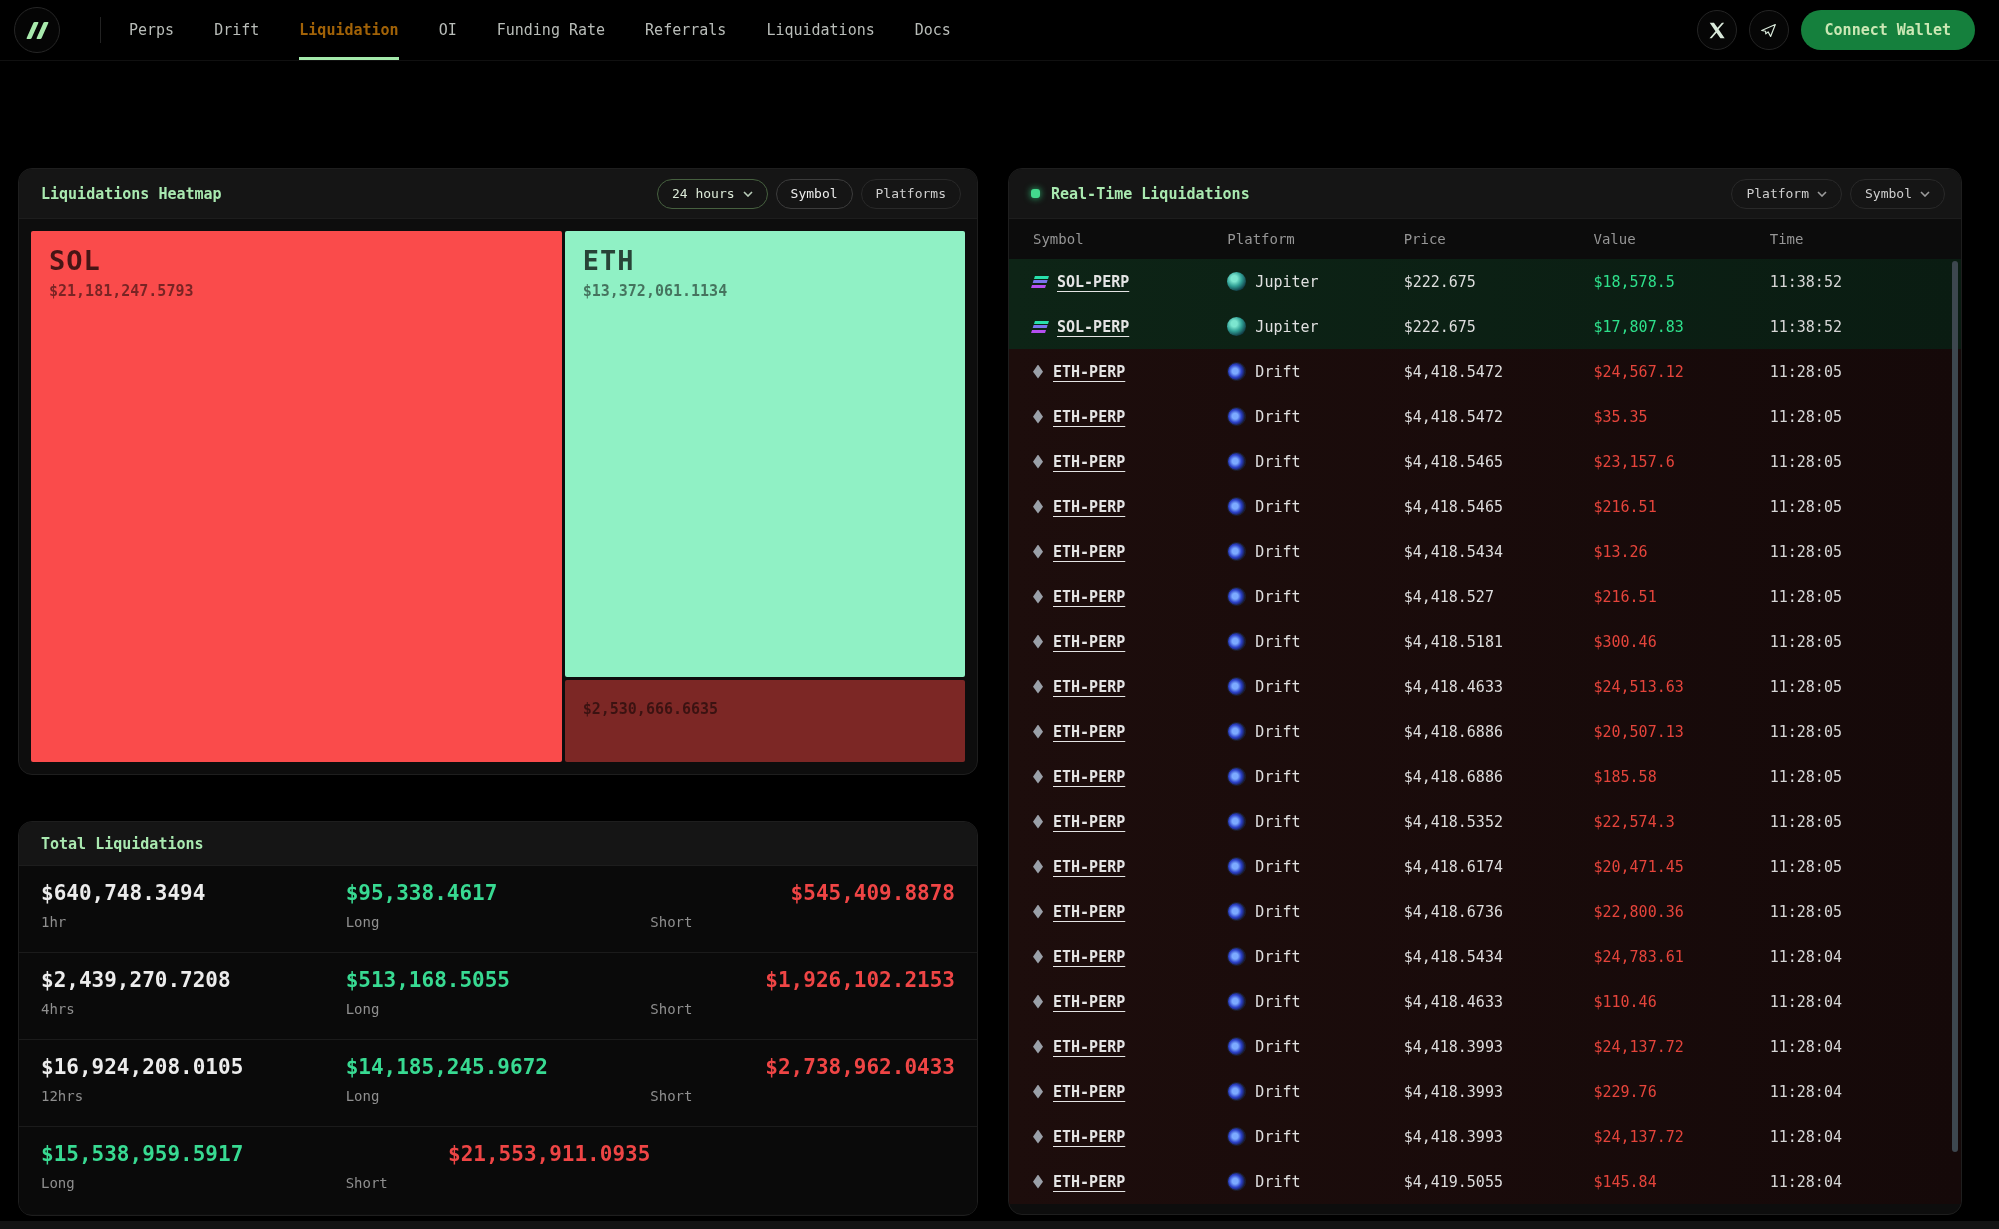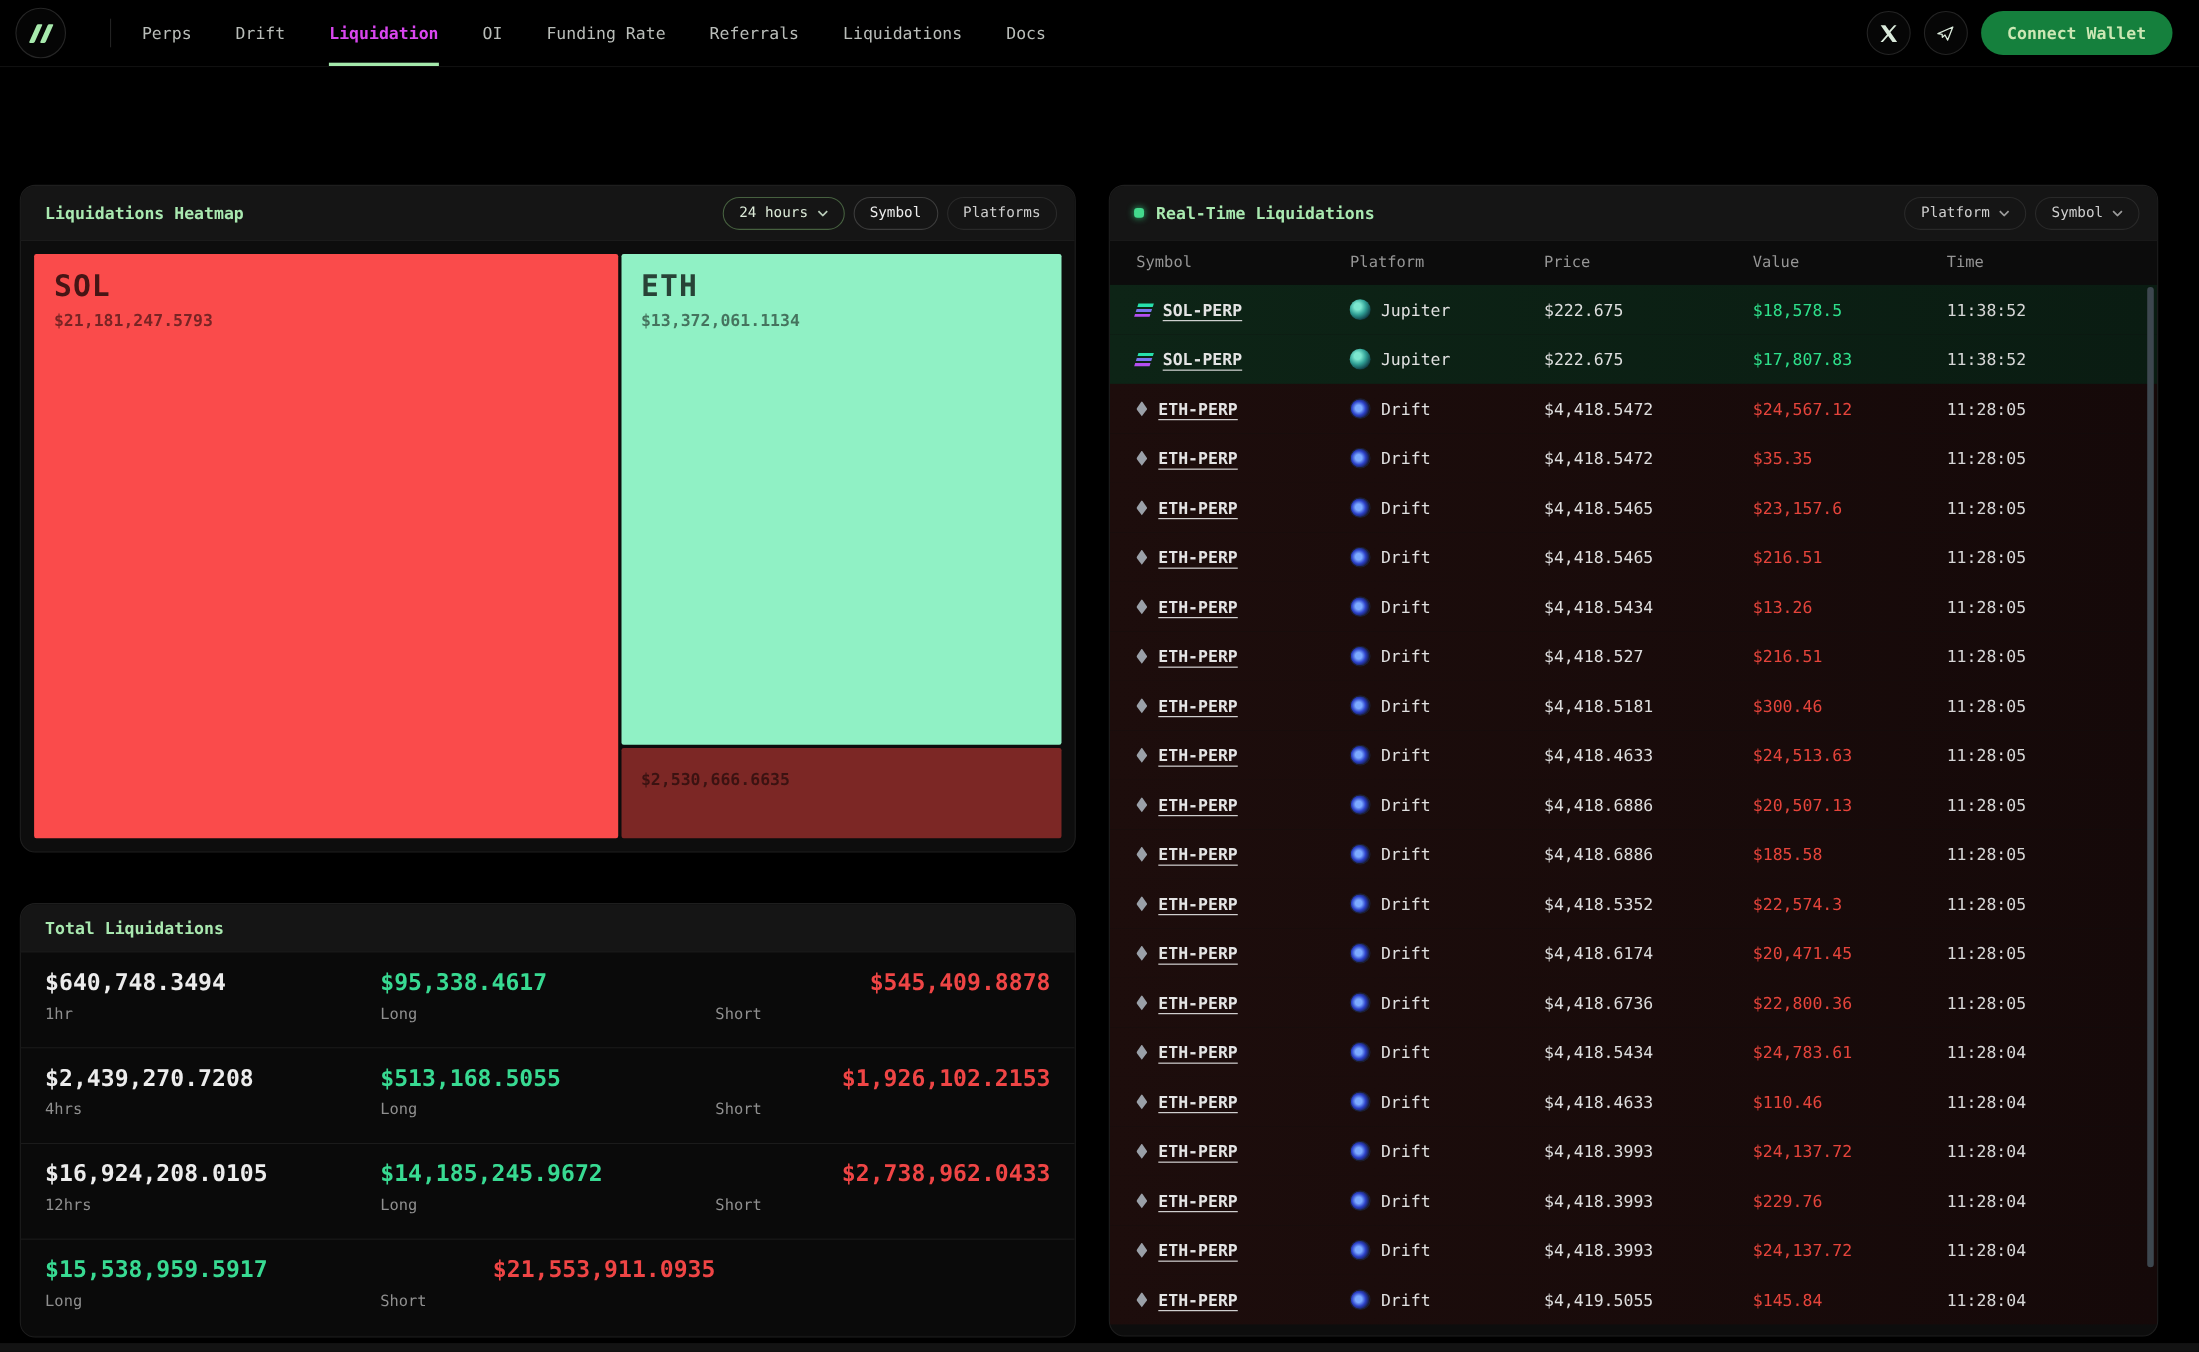--- a/index.html
+++ b/index.html
@@ -10,21 +10,21 @@
   .navbar { height:61px; display:flex; align-items:center; padding:0 24px 0 14px;
     border-bottom:1px solid #101010; }
   .logo-wrap { width:46px; height:46px; border-radius:50%; border:1px solid #262626;
     display:flex; align-items:center; justify-content:center; background:#050505; }
   .logo-slashes { display:flex; gap:5px; transform:skewX(-24deg); }
   .logo-slashes i { display:block; width:5px; height:17px; background:#a7e9ac; border-radius:1px; }
   .nav-divider { width:1px; height:26px; background:#222; margin:0 28px 0 40px; }
   .nav-items { display:flex; align-items:stretch; height:100%; gap:40px; }
   .nav-item { display:flex; align-items:center; color:#b9bdb9; font-size:15px;
     cursor:pointer; border-bottom:3px solid transparent; padding-top:3px; }
-  .nav-item[data-active="true"] { color:#d946ef; border-bottom-color:#a4e9ab; font-weight:bold; }
+  .nav-item[data-active="true"] { color:#a16207; border-bottom-color:#a4e9ab; font-weight:bold; }
   .nav-right { margin-left:auto; display:flex; align-items:center; gap:12px; }
   .icon-btn { width:40px; height:40px; border-radius:50%; border:1px solid #242424;
     background:#060606; color:#d9e9da; display:flex; align-items:center; justify-content:center;
     font-size:16px; cursor:pointer; }
   .connect-btn { height:40px; padding:0 24px; border:none; border-radius:20px;
     background:#15803d; color:#cbe7b4; font-family:"DejaVu Sans Mono",monospace;
     font-size:15px; font-weight:bold; cursor:pointer; }
 
   
   .main { display:grid; grid-template-columns:960px 954px; gap:30px; padding:107px 18px 0 18px; }

